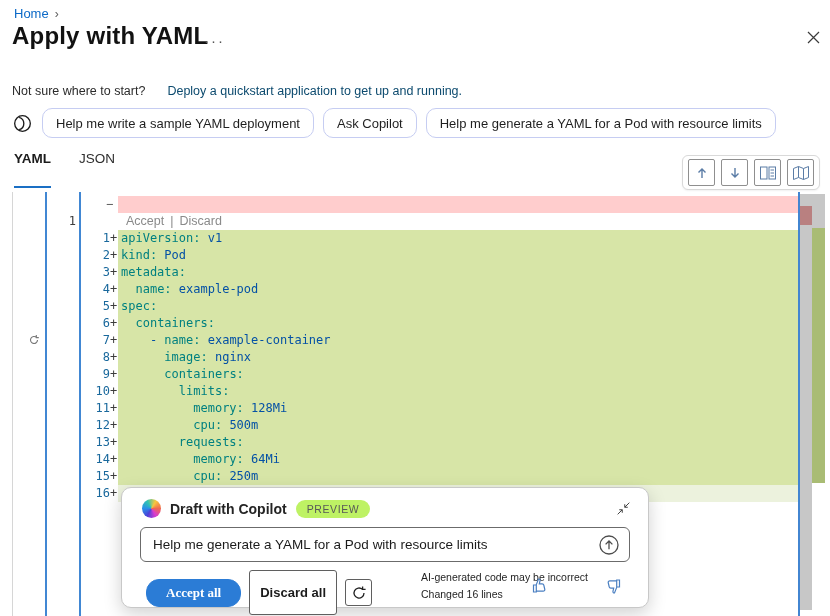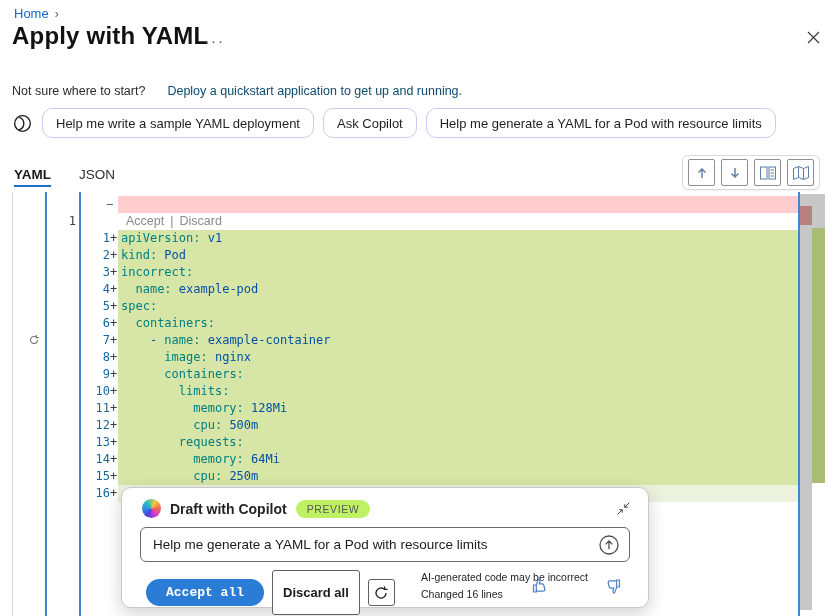--- a/index.html
+++ b/index.html
@@ -19,21 +19,21 @@
   .hint { position:absolute; left:12px; top:84px; font-size:12.5px; color:#2b2b2b; }
   .hint a { color:#0c4a6e; text-decoration:none; cursor:pointer; margin-left:22px; }
 
   
   .sugg { position:absolute; left:12px; top:108px; height:30px; display:flex; align-items:center; gap:9px; }
   .pill { height:30px; display:flex; align-items:center; padding:0 13px; background:#fff;
     border:1px solid #c6cdf2; border-radius:10px; font-size:13px; color:#1f1f1f; cursor:pointer; white-space:nowrap; }
 
   
   .tabs { position:absolute; left:14px; top:151px; display:flex; gap:28px; font-size:13.5px; }
-  .tab { padding-bottom:3px; cursor:pointer; color:#2e2e2e;margin-top:16px; }
+  .tab { padding-bottom:20px; cursor:pointer; color:#2e2e2e; }
   .tab.active { font-weight:700; color:#1b1b1b; border-bottom:2.5px solid #1a6fc4; }
 
   
   .etb { position:absolute; right:10px; top:155px; background:#fff; border:1px solid #d9d9d9;
     border-radius:6px; padding:3px 5px; display:flex; gap:6px; z-index:5; box-shadow:0 1px 2px rgba(0,0,0,.06); }
   .etb button { width:27px; height:27px; background:#fff; border:1px solid #8f8f8f; border-radius:2px;
     display:flex; align-items:center; justify-content:center; cursor:pointer; padding:0; }
 
   
   .editor { position:absolute; left:12px; top:192px; width:816px; height:424px; background:#fff;
@@ -77,21 +77,21 @@
   .dlg-title { font-size:14px; font-weight:700; color:#242424; }
   .badge { background:#bef264; color:#585858; font-size:10.5px; letter-spacing:.6px; border-radius:10px; padding:3px 11px; }
   .collapse { position:absolute; right:17px; top:13px; cursor:pointer; }
   .dlg-input { position:absolute; left:18px; right:18px; top:39px; height:35px; border:1px solid #6b6b6b;
     border-radius:6px; display:flex; align-items:center; }
   .dlg-input input { flex:1; border:0; outline:none; font-size:13.5px; color:#1b1b1b;
     font-family:"Liberation Sans",sans-serif; padding:0 12px; background:transparent; }
   .send { width:24px; height:24px; margin-right:8px; cursor:pointer; display:flex; align-items:center; justify-content:center; }
   .dlg-foot { position:absolute; left:24px; top:82px; display:flex; align-items:center; gap:8px; }
   .btn-primary { background:#2b7cd6; color:#fff; border:1px solid #2b7cd6; border-radius:13px;
-    font-size:13px; font-weight:700; padding:5px 19px; cursor:pointer; font-family:Liberation Mono, monospace; }
+    font-size:13px; font-weight:700; padding:5px 19px; cursor:pointer; font-family:Liberation Serif, serif; }
   .btn-sec { background:#fff; color:#1b1b1b; border:1px solid #5f5f5f; border-radius:3px;
     font-size:13px; font-weight:700; padding:14px 10px; cursor:pointer; font-family:"Liberation Sans",sans-serif; }
   .btn-icon { width:27px; height:27px; background:#fff; border:1px solid #5f5f5f; border-radius:3px;
     cursor:pointer; display:flex; align-items:center; justify-content:center; padding:0; }
   .dlg-notes { position:absolute; left:299px; top:81px; font-size:10.5px; color:#1f1f1f; line-height:17px; }
   .thumb { position:absolute; top:88px; width:22px; height:22px; cursor:pointer; }
   .thumb.up { left:408px; } .thumb.down { left:481px; }
 </style>
 </head>
 <body>
@@ -184,21 +184,21 @@
         <div class="edrow">
           <span class="bg bg-add"></span>
           <span class="lnum">2</span>
           <span class="plus">+</span>
           <span class="codeln"><span class="tok-key">kind:</span><span class="tok-val"> Pod</span></span>
         </div>
         <div class="edrow">
           <span class="bg bg-add"></span>
           <span class="lnum">3</span>
           <span class="plus">+</span>
-          <span class="codeln"><span class="tok-key">incorrect:</span></span>
+          <span class="codeln"><span class="tok-key">metadata:</span></span>
         </div>
         <div class="edrow">
           <span class="bg bg-add"></span>
           <span class="lnum">4</span>
           <span class="plus">+</span>
           <span class="codeln"><span class="tok-pre">  </span><span class="tok-key">name:</span><span class="tok-val"> example-pod</span></span>
         </div>
         <div class="edrow">
           <span class="bg bg-add"></span>
           <span class="lnum">5</span>

